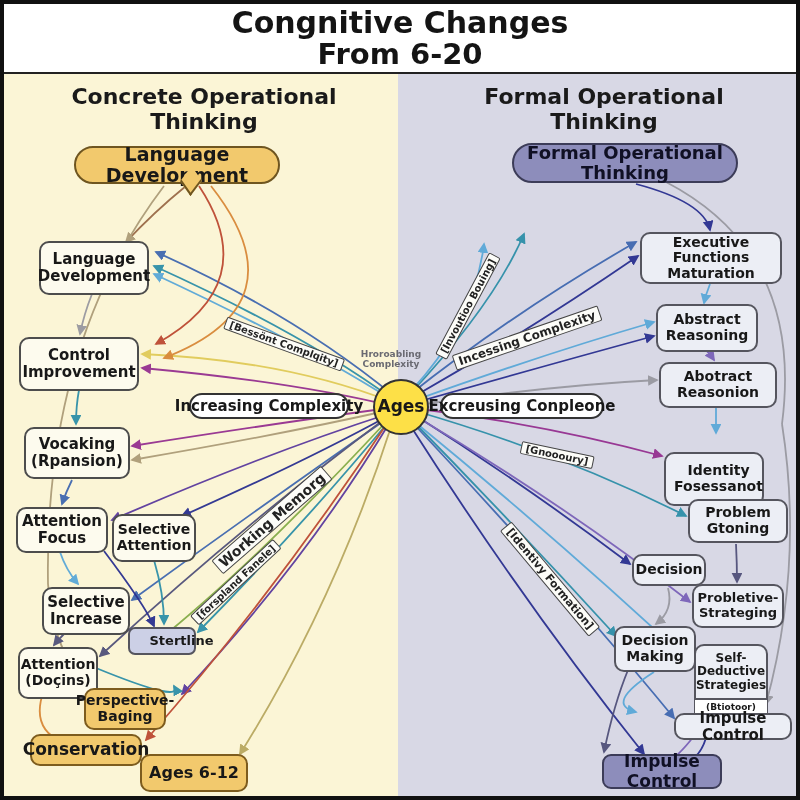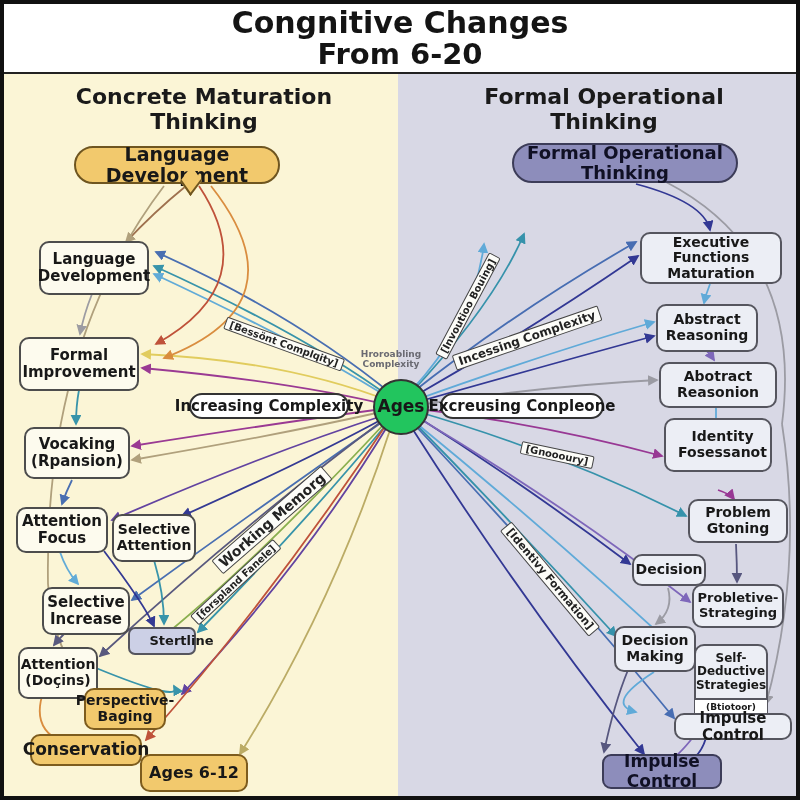--- a/index.html
+++ b/index.html
@@ -21,21 +21,21 @@
         text-align:center;font-weight:bold;color:#181818;box-sizing:border-box;
         padding:2px 5px;line-height:1.12;}
   .white-box{background:#fdfbee;border:2px solid #4d4d4d;border-radius:10px;font-size:15px;}
   .rbox{background:#eceef5;border:2px solid #55555e;border-radius:10px;font-size:14px;}
   .gold{background:#f2c96d;border:2px solid #7d5c1e;border-radius:10px;font-size:15px;}
   .gold-bubble{background:#f2c96d;border:2px solid #6e5520;border-radius:20px;font-size:19px;}
   .purple-bubble{background:#8d8dbb;border:2px solid #3c3c58;border-radius:20px;font-size:18px;color:#101024;}
   .purple-box{background:#8d8dbb;border:2px solid #3c3c58;border-radius:9px;font-size:17px;color:#101024;}
   .lav-box{background:#ccd0e6;border:2px solid #55555e;border-radius:7px;font-size:13px;padding-left:44px;}
   .pill{background:#fff;border:2px solid #333;border-radius:13px;font-size:15px;white-space:nowrap;}
-  .circle{background:#22c55e;border:2px solid #333;border-radius:50%;font-size:17px;}
+  .circle{background:#fde047;border:2px solid #333;border-radius:50%;font-size:17px;}
   .edge-label{position:absolute;z-index:2;background:#fcfcf8;border:1px solid #444;
               font-weight:bold;color:#222;padding:0 4px;white-space:nowrap;
               transform-origin:center;border-radius:2px;}
   .tiny-note{position:absolute;z-index:2;font-size:9px;font-weight:bold;color:#6a6a72;
              line-height:1.1;text-align:center;}
   .bubble-tail{position:absolute;z-index:2;width:16px;height:16px;background:#f2c96d;
                border-right:2px solid #6e5520;border-bottom:2px solid #6e5520;
                transform:rotate(55deg) skewX(18deg);}
 </style>
 </head>
@@ -165,28 +165,28 @@
       <path d="M732,540 Q733,560 733,578" stroke="#51517a" marker-end="url(#m-slate)"></path>
       <path d="M664,584 Q670,606 652,620" stroke="#9898a0" marker-end="url(#m-gray)"></path>
       <path d="M726,696 Q728,702 730,706" stroke="#2a3090" marker-end="url(#m-navy)"></path>
       <path d="M690,732 Q656,776 642,754" stroke="#7a62b8" marker-end="url(#m-violet)"></path>
       <path d="M702,734 Q692,766 662,758" stroke="#2a3090" marker-end="url(#m-navy)"></path>
       <path d="M650,668 Q600,700 632,708" stroke="#5aa8d8" marker-end="url(#m-ltblue)"></path>
       <path d="M624,666 Q610,700 600,748" stroke="#51517a" marker-end="url(#m-slate)"></path>
     </g>
   </svg>
 
-  <div class="hdr" style="left:40px;top:80px;width:320px;">Concrete Maturation Thinking</div>
+  <div class="hdr" style="left:40px;top:80px;width:320px;">Concrete Operational Thinking</div>
   <div class="hdr" style="left:440px;top:80px;width:320px;">Formal Operational Thinking</div>
 
   <div class="node gold-bubble" style="left:70px;top:142px;width:206px;height:38px;">Language Development</div>
   <div class="bubble-tail" style="left:178px;top:168px;"></div>
 
   <div class="node white-box" style="left:35px;top:237px;width:110px;height:54px;">Language Development</div>
-  <div class="node white-box" style="left:15px;top:333px;width:120px;height:54px;">Formal Improvement</div>
+  <div class="node white-box" style="left:15px;top:333px;width:120px;height:54px;">Control Improvement</div>
   <div class="node white-box" style="left:20px;top:423px;width:106px;height:52px;">Vocaking (Rpansion)</div>
   <div class="node white-box" style="left:12px;top:503px;width:92px;height:46px;">Attention Focus</div>
   <div class="node white-box" style="left:108px;top:510px;width:84px;height:48px;font-size:14px;">Selective Attention</div>
   <div class="node white-box" style="left:38px;top:583px;width:88px;height:48px;">Selective Increase</div>
   <div class="node lav-box" style="left:124px;top:623px;width:68px;height:28px;">Stertline</div>
   <div class="node white-box" style="left:14px;top:643px;width:80px;height:52px;font-size:14px;">Attention (Doçins)</div>
   <div class="node gold" style="left:80px;top:684px;width:82px;height:42px;font-size:14px;">Perspective-Baging</div>
   <div class="node gold" style="left:26px;top:730px;width:112px;height:32px;font-size:17px;">Conservation</div>
   <div class="node gold" style="left:136px;top:750px;width:108px;height:38px;font-size:16px;">Ages 6-12</div>
 
@@ -204,21 +204,21 @@
   <div class="edge-label" style="left:464px;top:302px;font-size:10px;transform:translate(-50%,-50%) rotate(-62deg);">[Invoutioo Bouing]</div>
   <div class="edge-label" style="left:523px;top:334px;font-size:12px;transform:translate(-50%,-50%) rotate(-19deg);">Incessing Complexity</div>
   <div class="edge-label" style="left:553px;top:451px;font-size:10px;transform:translate(-50%,-50%) rotate(12deg);">[Gnoooury]</div>
   <div class="edge-label" style="left:546px;top:575px;font-size:11px;transform:translate(-50%,-50%) rotate(50deg);">[Identivy Formation]</div>
 
   <div class="node purple-bubble" style="left:508px;top:139px;width:226px;height:40px;">Formal Operational Thinking</div>
 
   <div class="node rbox" style="left:636px;top:228px;width:142px;height:52px;">Executive Functions Maturation</div>
   <div class="node rbox" style="left:652px;top:300px;width:102px;height:48px;">Abstract Reasoning</div>
   <div class="node rbox" style="left:655px;top:358px;width:118px;height:46px;">Abotract Reasonion</div>
-  <div class="node rbox" style="left:660px;top:414px;width:108px;height:54px;padding-left:14px;">Identity Fosessanot</div>
+  <div class="node rbox" style="left:660px;top:448px;width:100px;height:54px;padding-left:14px;">Identity Fosessanot</div>
   <div class="node rbox" style="left:684px;top:495px;width:100px;height:44px;">Problem Gtoning</div>
   <div class="node rbox" style="left:628px;top:550px;width:74px;height:32px;">Decision</div>
   <div class="node rbox" style="left:688px;top:580px;width:92px;height:44px;font-size:13px;">Probletive-Strateging</div>
   <div class="node rbox" style="left:610px;top:622px;width:82px;height:46px;">Decision Making</div>
   <div class="node rbox" style="left:690px;top:640px;width:74px;height:56px;font-size:12px;border-bottom-left-radius:0;border-bottom-right-radius:0;">Self-Deductive Strategies</div>
   <div class="node" style="left:690px;top:696px;width:74px;height:15px;font-size:9px;background:#fff;border:1px solid #55555e;border-top:0;">(Btiotoor)</div>
   <div class="node rbox" style="left:670px;top:709px;width:118px;height:27px;font-size:15px;">Impulse Control</div>
   <div class="node purple-box" style="left:598px;top:750px;width:120px;height:35px;">Impulse Control</div>
 
 </div>

